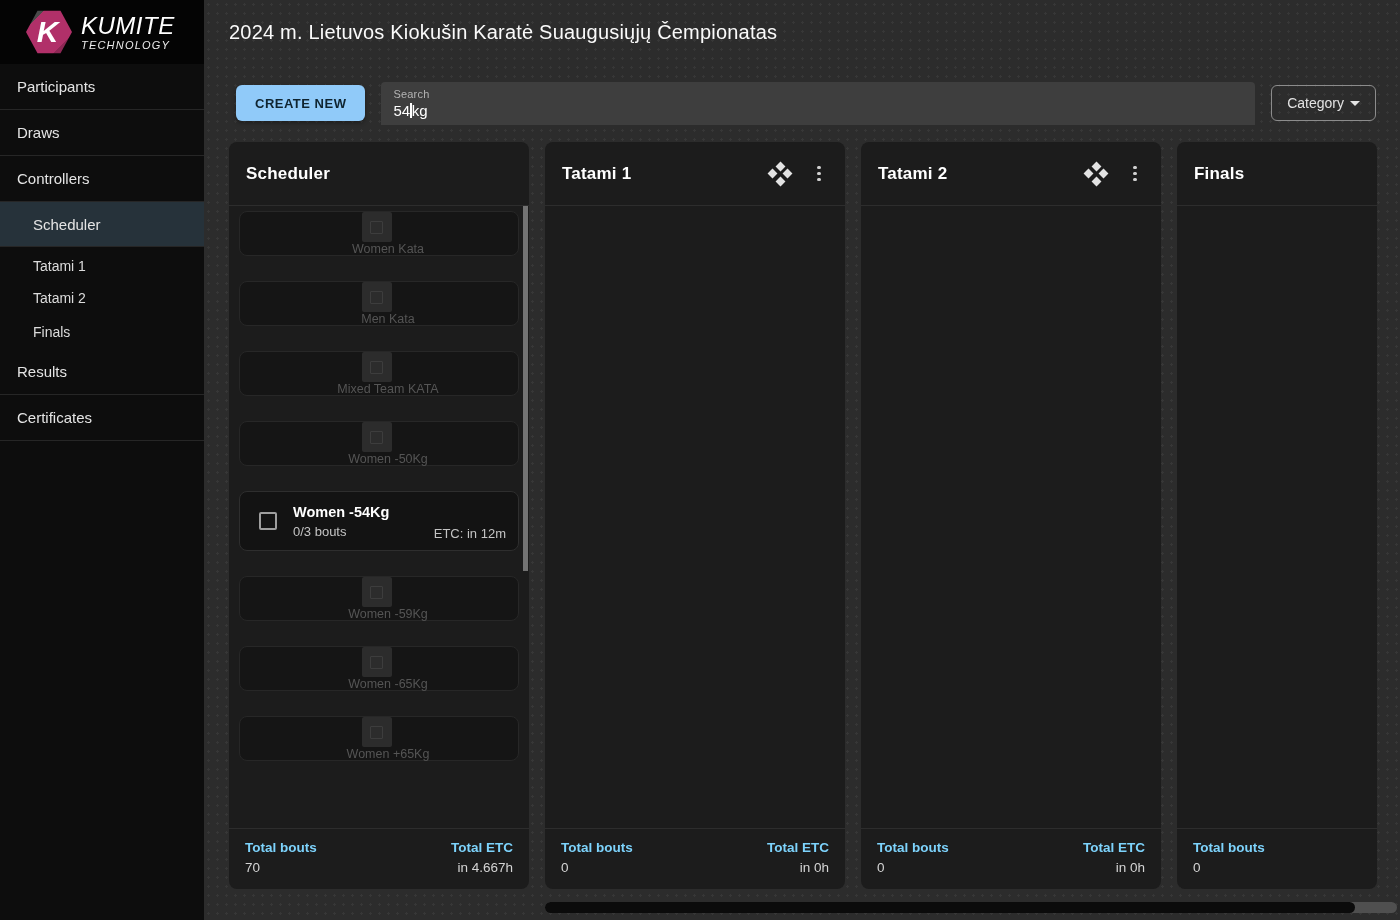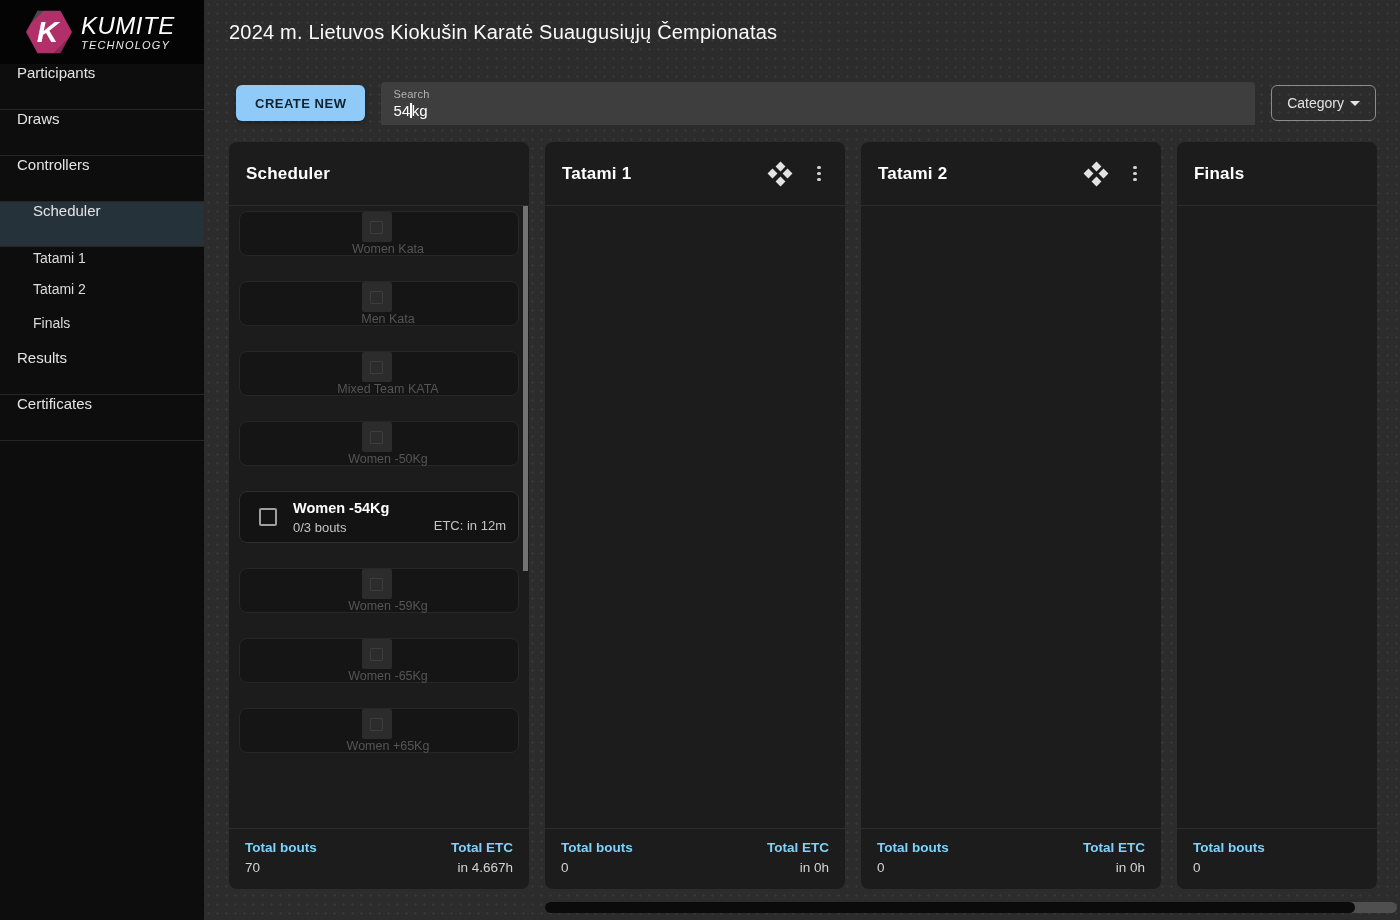--- a/index.html
+++ b/index.html
@@ -18,21 +18,21 @@
   .hex { width:46px; height:45px; position:relative;
          clip-path:polygon(0 50%, 25% 3%, 75% 3%, 100% 50%, 75% 97%, 25% 97%);
          background:linear-gradient(135deg,#4a4a4a 0 20%, #b13069 20% 78%, #8e2755 78%); }
   .hex .k { position:absolute; inset:0; display:flex; align-items:center; justify-content:center;
             color:#fff; font-size:30px; font-weight:bold; font-style:italic; line-height:1; padding-right:3px; }
   .brand-text { display:flex; flex-direction:column; }
   .brand-name { color:#fff; font-size:24px; font-weight:normal; font-style:italic; letter-spacing:.5px; line-height:1.05; }
   .brand-tagline { color:#ececec; font-size:11px; font-style:italic; letter-spacing:1.2px; }
 
   .nav { display:flex; flex-direction:column; }
-  .nav-item { display:flex; align-items:flex-start; color:#e4e4e4; cursor:pointer; }
+  .nav-item { display:flex; align-items:center; color:#e4e4e4; cursor:pointer; }
   .nav-top { height:46px; padding-left:17px; font-size:15px; border-bottom:1px solid #262626; }
   .nav-sub-active { height:45px; padding-left:33px; font-size:15px; background:#26323a; border-bottom:1px solid #262626; }
   .nav-subsub { height:34px; padding-left:33px; font-size:14px; color:#dcdcdc; }
   .nav-subsub.first { padding-top:3px; }
   .group-top { border-top:1px solid #262626; }
 
   
   .main { flex:1; display:flex; flex-direction:column;
     background-color:#2c2c2c;
     background-image:radial-gradient(rgba(255,255,255,0.05) 1px, transparent 1.4px);
@@ -67,21 +67,21 @@
 
   
   .sched-list { position:absolute; inset:0; padding:5px 10px 0; }
   .card { border:1px solid #272727; border-radius:8px; background:#151515; margin-bottom:25px;
           display:flex; align-items:center; padding:0 12px; position:relative; cursor:pointer; }
   .card.queued { height:45px;flex-direction:column; }
   .card.queued .ph { width:30px; height:30px; background:#2c2c2c; border-radius:2px; margin-left:-5px; flex-shrink:0;
                      display:flex; align-items:center; justify-content:center; }
   .card.queued .ph::after { content:""; width:11px; height:11px; border:1px solid #3d3d3d; border-radius:1px; }
   .card.queued .q-label { margin-left:18px; font-size:12.5px; color:#555; }
-  .card.active { height:52px; background:#131313; border-color:#2e2e2e; }
+  .card.active { height:60px; background:#131313; border-color:#2e2e2e; }
   .checkbox { width:18px; height:18px; border:2px solid #9e9e9e; border-radius:2px; margin-left:7px; flex-shrink:0; cursor:pointer; }
   .a-text { margin-left:16px; display:flex; flex-direction:column; }
   .a-title { font-size:14.5px; font-weight:bold; color:#fff; }
   .a-sub { font-size:13px; color:#c4c4c4; margin-top:4px; }
   .a-etc { position:absolute; right:12px; bottom:9px; font-size:13px; color:#c4c4c4; }
   .vscroll { position:absolute; top:0; right:1px; width:5px; height:365px; background:#737373; cursor:grab; }
 
   
   .hdr-icons { display:flex; align-items:center; gap:19px; }
   .move-icon { width:22px; height:22px; position:relative; cursor:grab; }

